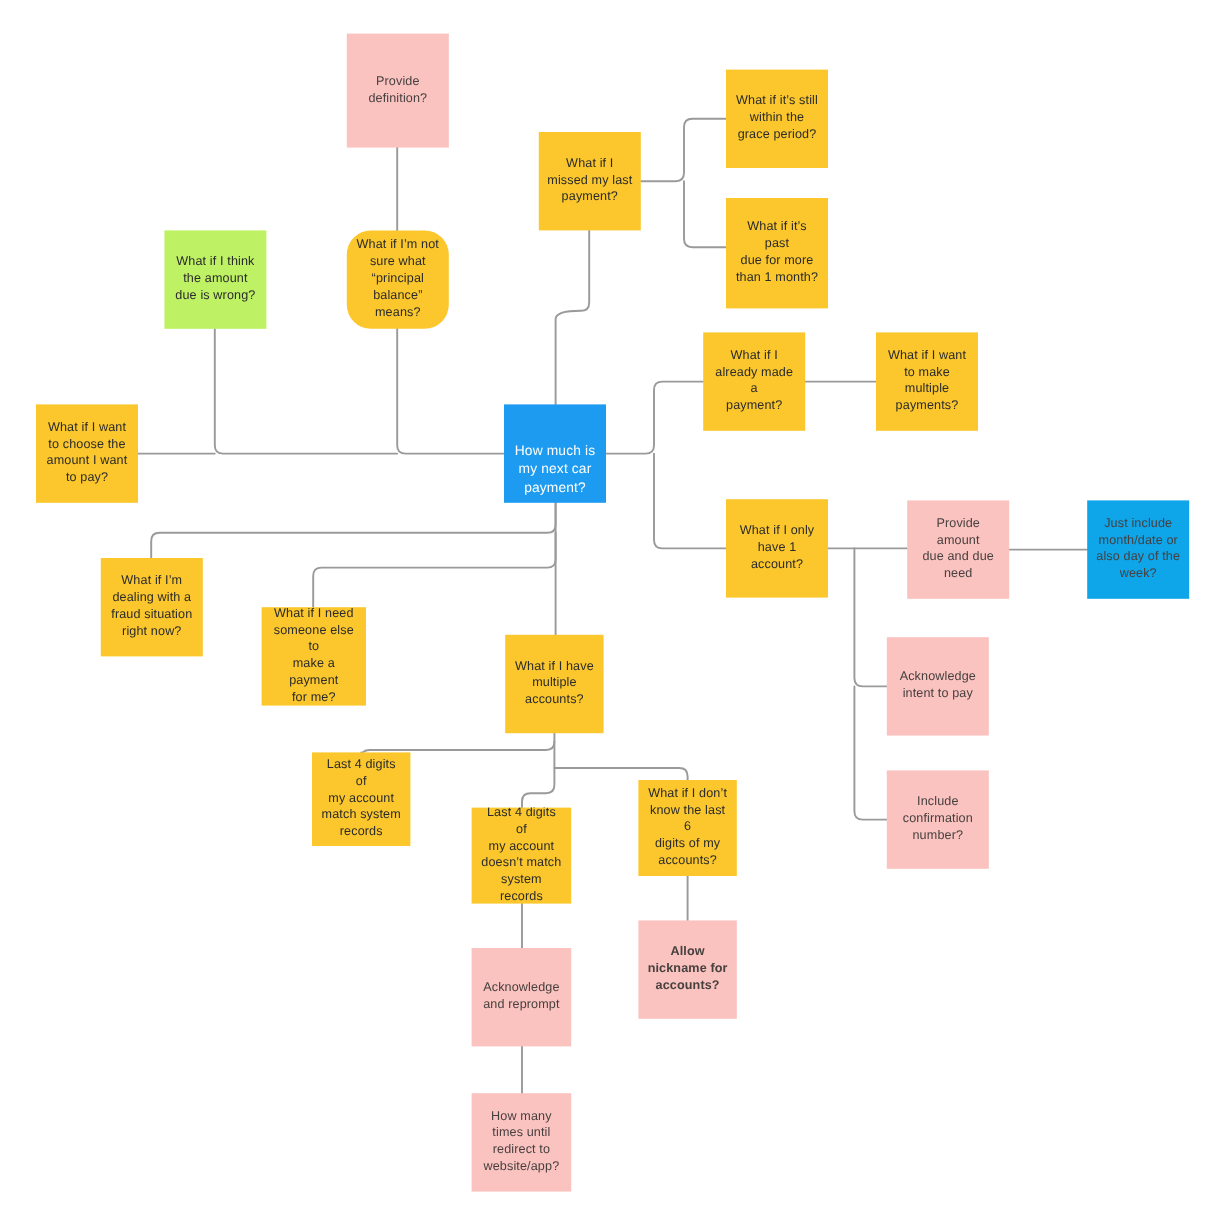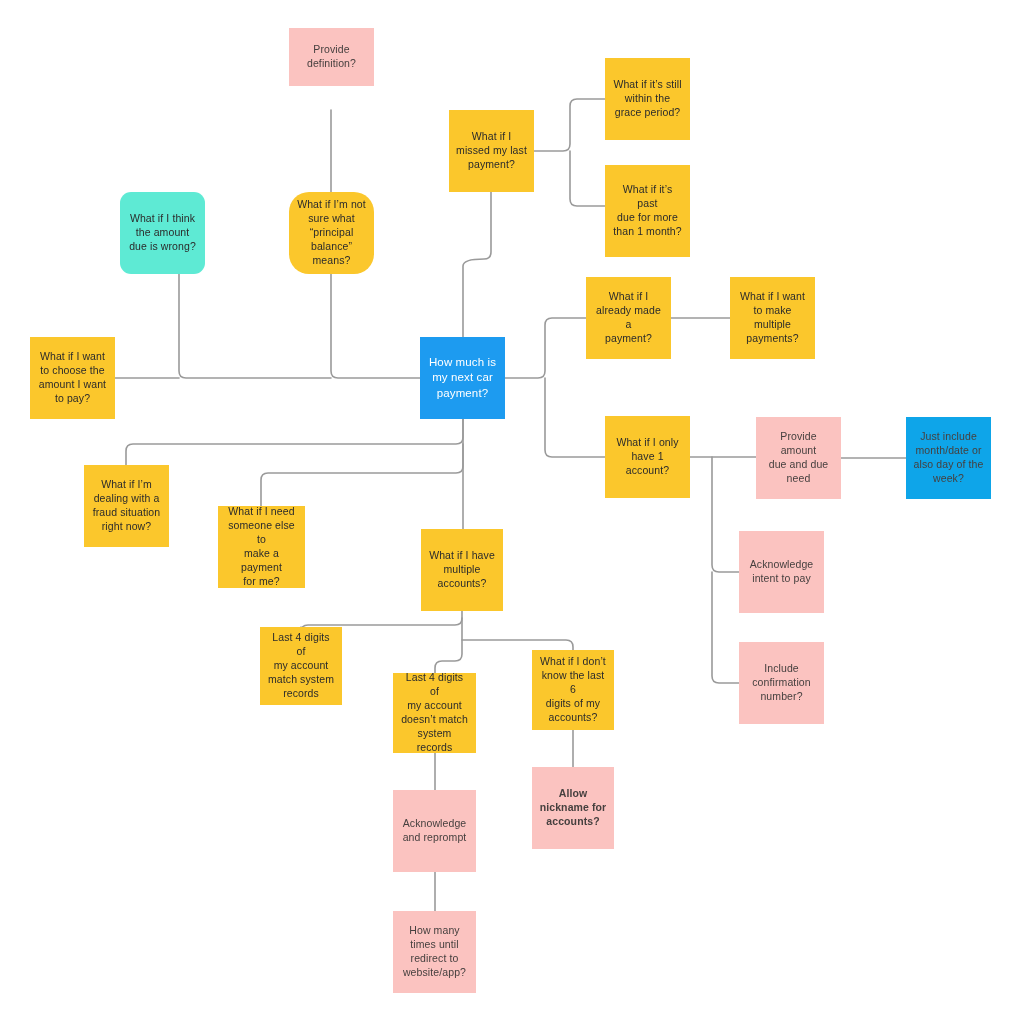--- a/index.html
+++ b/index.html
@@ -77,36 +77,36 @@
       <path d="M 463,444 L 463,466 Q 463,473 456,473 L 268,473 Q 261,473 261,480 L 261,506" fill="none" stroke="#9A9A9A" stroke-width="1.6" stroke-linecap="round" stroke-linejoin="round"></path>
       <path d="M 463,419 L 463,529" fill="none" stroke="#9A9A9A" stroke-width="1.6" stroke-linecap="round" stroke-linejoin="round"></path>
       <path d="M 462,611 L 462,618 Q 462,625 455,625 L 308,625 Q 301,625 301,632 L 301,627" fill="none" stroke="#9A9A9A" stroke-width="1.6" stroke-linecap="round" stroke-linejoin="round"></path>
       <path d="M 462,618 L 462,654 Q 462,661 455,661 L 442,661 Q 435,661 435,668 L 435,673" fill="none" stroke="#9A9A9A" stroke-width="1.6" stroke-linecap="round" stroke-linejoin="round"></path>
       <path d="M 462,640 L 566,640 Q 573,640 573,647 L 573,650" fill="none" stroke="#9A9A9A" stroke-width="1.6" stroke-linecap="round" stroke-linejoin="round"></path>
       <path d="M 435,753 L 435,790" fill="none" stroke="#9A9A9A" stroke-width="1.6" stroke-linecap="round" stroke-linejoin="round"></path>
       <path d="M 435,872 L 435,911" fill="none" stroke="#9A9A9A" stroke-width="1.6" stroke-linecap="round" stroke-linejoin="round"></path>
       <path d="M 573,730 L 573,767" fill="none" stroke="#9A9A9A" stroke-width="1.6" stroke-linecap="round" stroke-linejoin="round"></path>
     </svg>
   <div id="nodes">
-      <div class="node root" style="left: 420px; top: 337px; width: 85px; height: 82px; background: rgb(29, 155, 240); font-size: 11.5px;">
+      <div class="node root" style="left: 420px; top: 337px; width: 85px; height: 82px; background: rgb(29, 155, 240); font-size: 11.5px; align-items: flex-end;">
         <span class="lbl">How much is
 my next car
 payment?</span>
       </div>
-      <div class="node response" style="left: 289px; top: 28px; width: 85px; height: 58px; background: rgb(251, 195, 192); font-size: 10.5px; text-align: center;">
+      <div class="node response" style="left: 289px; top: 28px; width: 85px; height: 95px; background: rgb(251, 195, 192); font-size: 10.5px; text-align: center;">
         <span class="lbl">Provide
 definition?</span>
       </div>
       <div class="node question" style="left: 289px; top: 192px; width: 85px; height: 82px; background: rgb(251, 199, 44); font-size: 10.5px; border-radius: 20px;">
         <span class="lbl">What if I’m not
 sure what
 “principal
 balance” means?</span>
       </div>
-      <div class="node question" style="left: 120px; top: 192px; width: 85px; height: 82px; background: #5eead4; font-size: 10.5px; border-radius: 11px;">
+      <div class="node question" style="left: 137px; top: 192px; width: 85px; height: 82px; background: #bef264; font-size: 10.5px;">
         <span class="lbl">What if I think
 the amount
 due is wrong?</span>
       </div>
       <div class="node question" style="left: 30px; top: 337px; width: 85px; height: 82px; background: rgb(251, 199, 44); font-size: 10.5px;">
         <span class="lbl">What if I want
 to choose the
 amount I want
 to pay?</span>
       </div>

